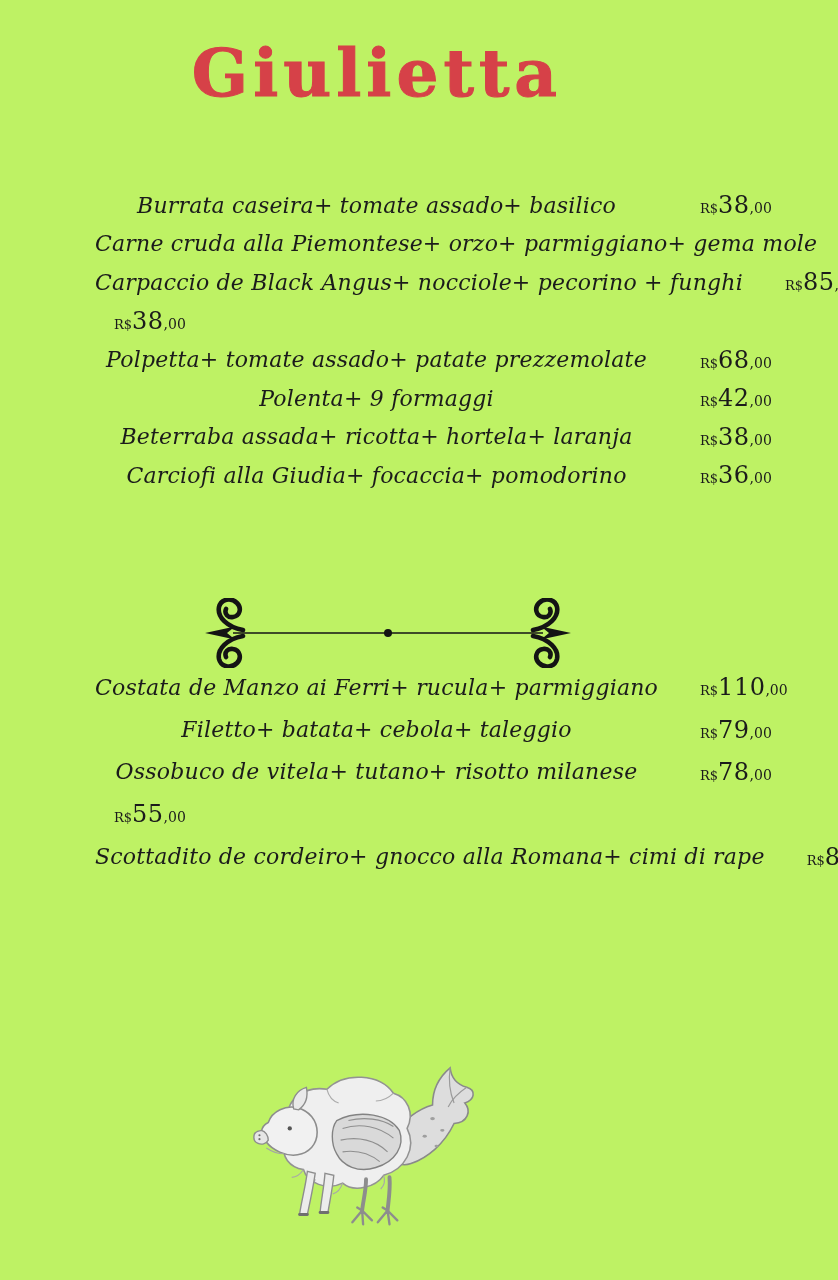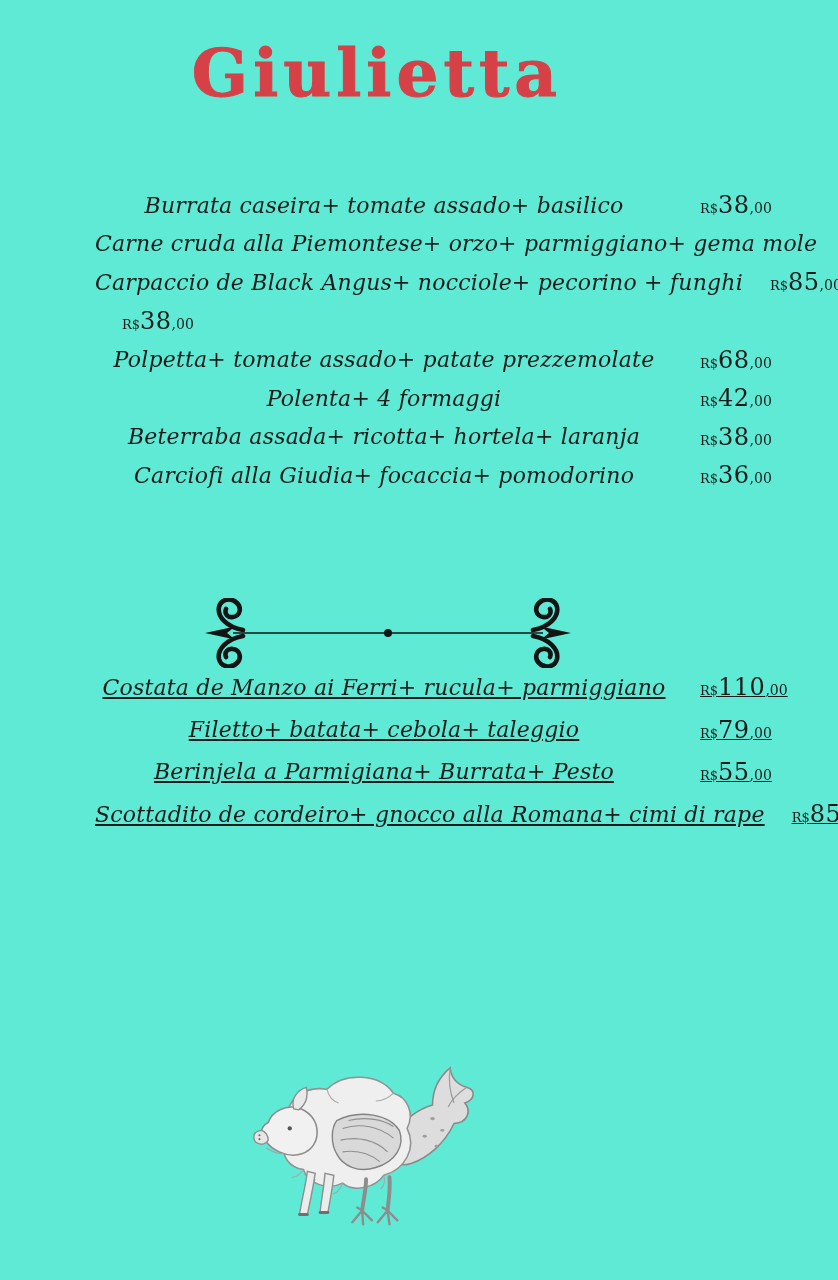--- a/index.html
+++ b/index.html
@@ -1,38 +1,38 @@
 <!DOCTYPE html>
 <html><head>
 <meta charset="utf-8">
 <style>
   html,body{margin:0;padding:0;background:#ffffff;}
   .page{
-    position:relative;width:838px;height:1280px;background:#5eead4;overflow:hidden;
+    position:relative;width:838px;height:1280px;background:#bef264;overflow:hidden;
     font-family:"DejaVu Serif", serif;color:#1b1b1b;
   }
   
   .title{
     position:absolute;top:34px;left:0;right:0;text-align:center;
     font-family:"DejaVu Serif", serif;font-weight:bold;font-size:66px;
     letter-spacing:5px;color:#d64148;transform:translateX(-42px);
     -webkit-text-stroke:1px #d64148;
   }
   
   .menu-section{position:absolute;left:95px;right:55px;}
   .section-1{top:186px;}
   .section-2{top:666px;}
-  .menu-row{display:flex;align-items:center;}
+  .menu-row{display:flex;align-items:center;gap:23px;}
   .section-1 .menu-row{height:38.6px;}
-  .section-2 .menu-row{height:42.4px;text-decoration:underline;}
+  .section-2 .menu-row{height:42.4px;}
   .item-name{
     flex:1;text-align:center;font-style:italic;font-size:22px;
     letter-spacing:0.2px;white-space:nowrap;
   }
-  .price{width:83px;margin-left:27px;text-align:left;white-space:nowrap;font-style:normal;}
+  .price{width:83px;margin-left:19px;text-align:left;white-space:nowrap;font-style:normal;}
   .price .cur{font-size:13px;letter-spacing:0px;}
   .price .amt{font-size:24px;letter-spacing:0.5px;}
   .price .cents{font-size:14px;}
   
   .divider{position:absolute;top:598px;left:205px;width:366px;height:70px;}
   .divider svg{display:block;width:100%;height:100%;}
   
   .illustration{position:absolute;top:1058px;left:250px;width:236px;height:176px;}
   .illustration svg{display:block;width:100%;height:100%;}
 </style>
@@ -57,21 +57,21 @@
       <div class="price"><span class="cur">R$</span><span class="amt">85</span><span class="cents">,00</span></div>
     </div>
     <div class="menu-row">
       <div class="price"><span class="cur">R$</span><span class="amt">38</span><span class="cents">,00</span></div>
     </div>
     <div class="menu-row">
       <div class="item-name">Polpetta+ tomate assado+ patate prezzemolate</div>
       <div class="price"><span class="cur">R$</span><span class="amt">68</span><span class="cents">,00</span></div>
     </div>
     <div class="menu-row">
-      <div class="item-name">Polenta+ 4 formaggi</div>
+      <div class="item-name">Polenta+ 9 formaggi</div>
       <div class="price"><span class="cur">R$</span><span class="amt">42</span><span class="cents">,00</span></div>
     </div>
     <div class="menu-row">
       <div class="item-name">Beterraba assada+ ricotta+ hortela+ laranja</div>
       <div class="price"><span class="cur">R$</span><span class="amt">38</span><span class="cents">,00</span></div>
     </div>
     <div class="menu-row">
       <div class="item-name">Carciofi alla Giudia+ focaccia+ pomodorino</div>
       <div class="price"><span class="cur">R$</span><span class="amt">36</span><span class="cents">,00</span></div>
     </div>
@@ -97,21 +97,24 @@
   <div class="menu-section section-2">
     <div class="menu-row">
       <div class="item-name">Costata de Manzo ai Ferri+ rucula+ parmiggiano</div>
       <div class="price"><span class="cur">R$</span><span class="amt">110</span><span class="cents">,00</span></div>
     </div>
     <div class="menu-row">
       <div class="item-name">Filetto+ batata+ cebola+ taleggio</div>
       <div class="price"><span class="cur">R$</span><span class="amt">79</span><span class="cents">,00</span></div>
     </div>
     <div class="menu-row">
-      <div class="item-name">Berinjela a Parmigiana+ Burrata+ Pesto</div>
+      <div class="item-name">Ossobuco de vitela+ tutano+ risotto milanese</div>
+      <div class="price"><span class="cur">R$</span><span class="amt">78</span><span class="cents">,00</span></div>
+    </div>
+    <div class="menu-row">
       <div class="price"><span class="cur">R$</span><span class="amt">55</span><span class="cents">,00</span></div>
     </div>
     <div class="menu-row">
       <div class="item-name">Scottadito de cordeiro+ gnocco alla Romana+ cimi di rape</div>
       <div class="price"><span class="cur">R$</span><span class="amt">85</span><span class="cents">,00</span></div>
     </div>
   </div>
 
   <div class="illustration">
     <svg viewBox="0 0 240 180" aria-hidden="true">

